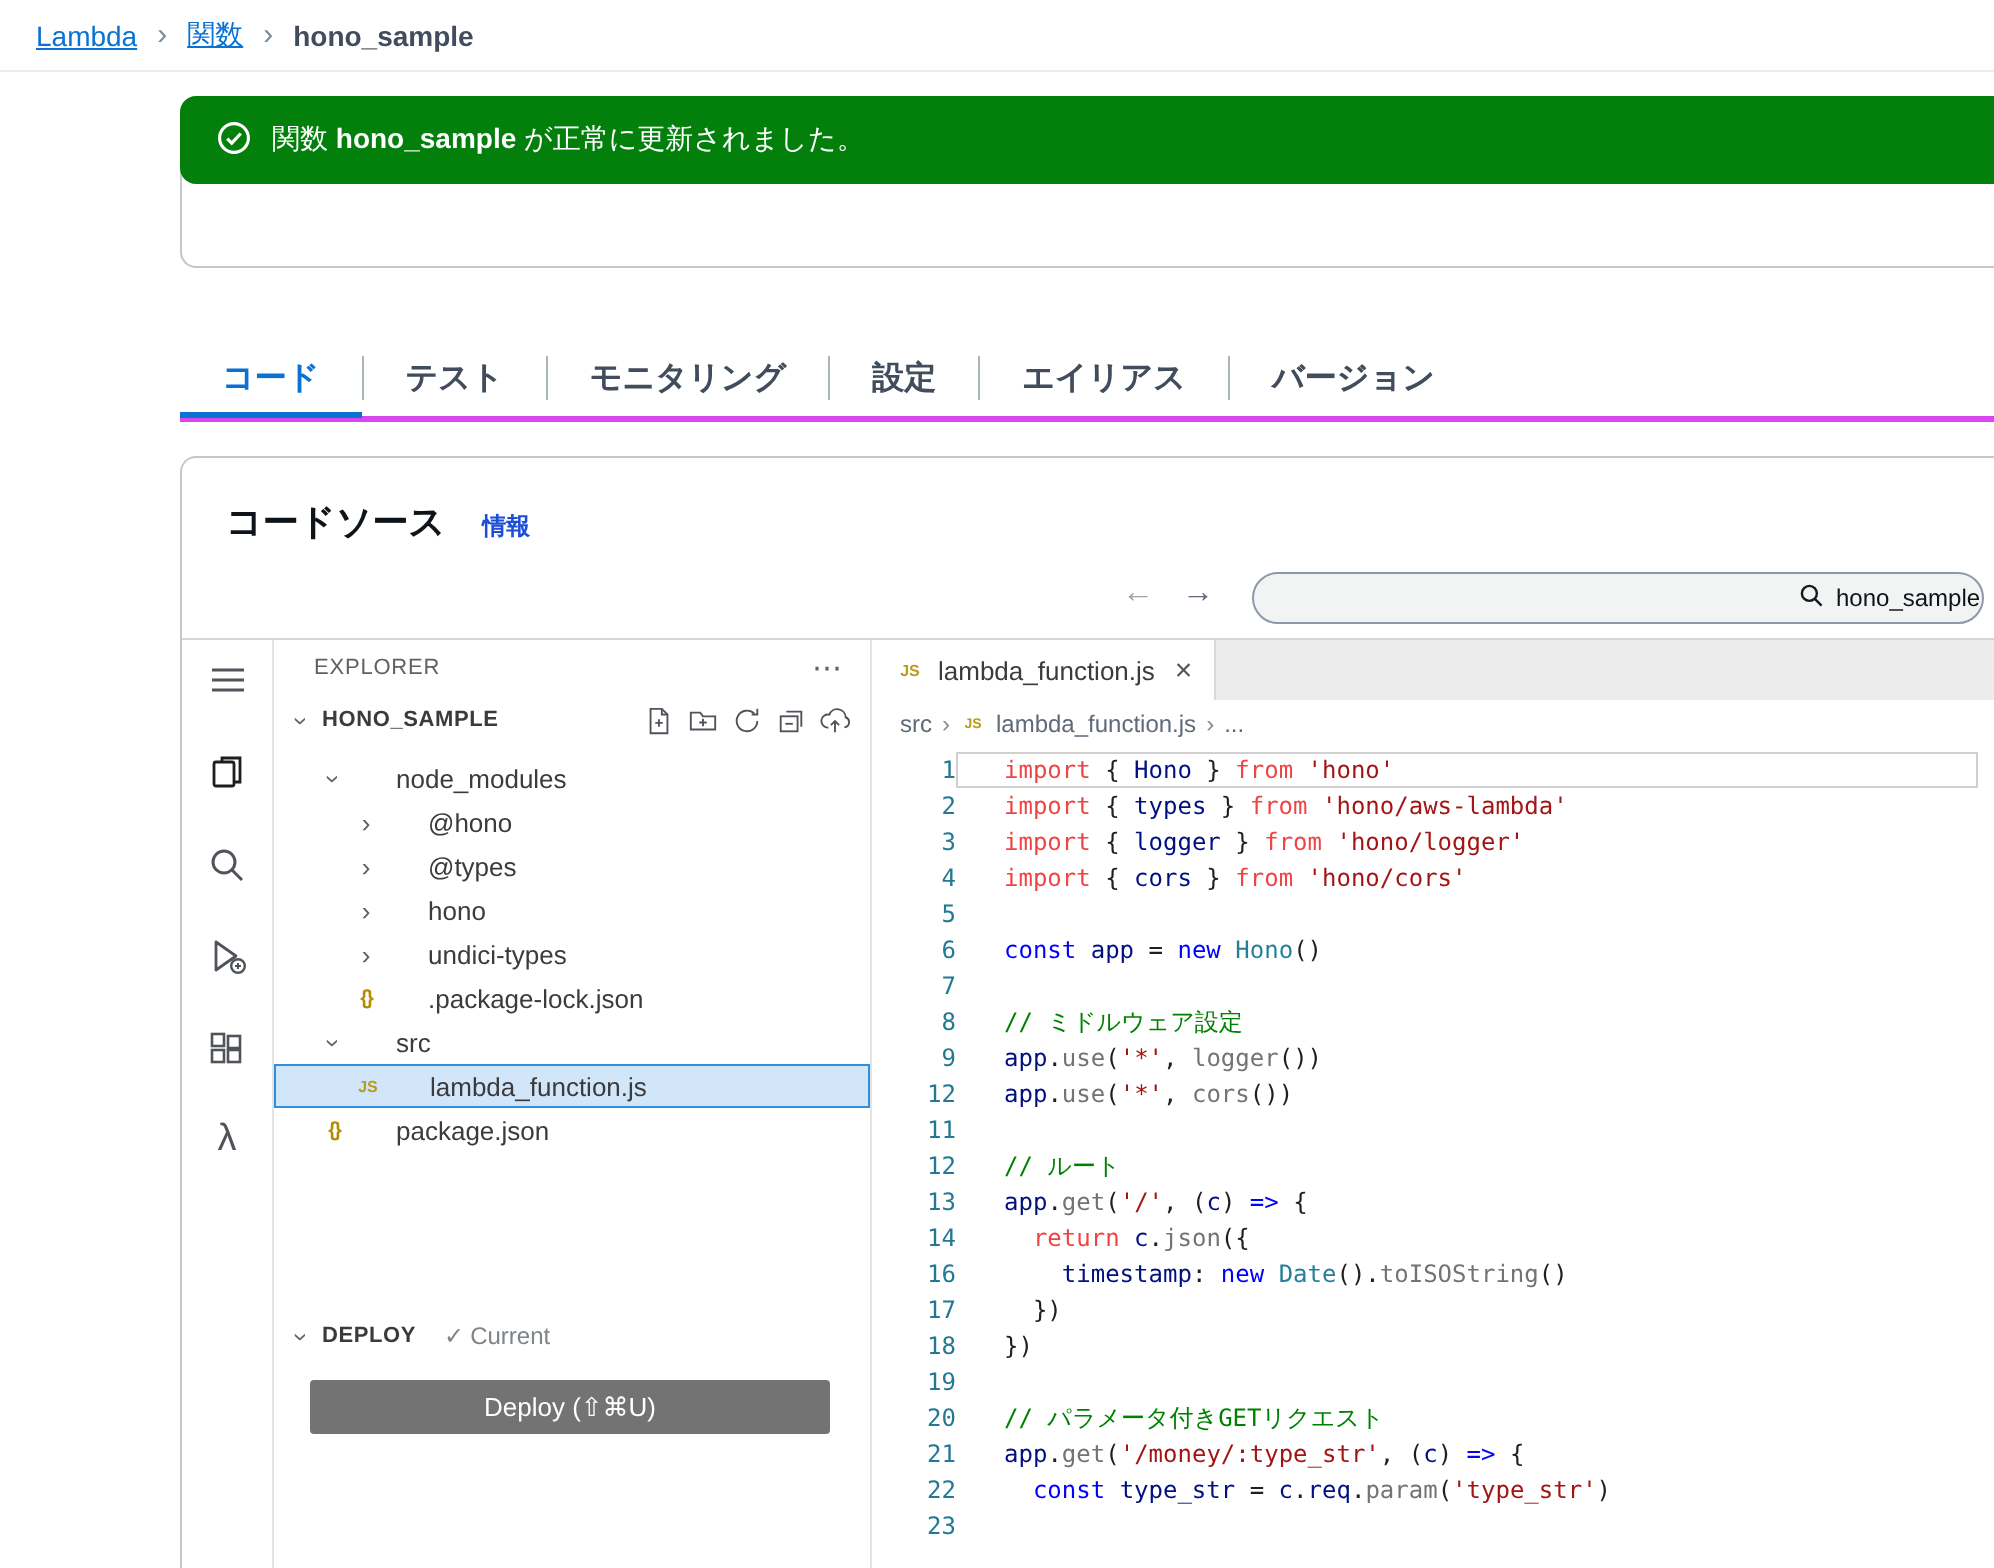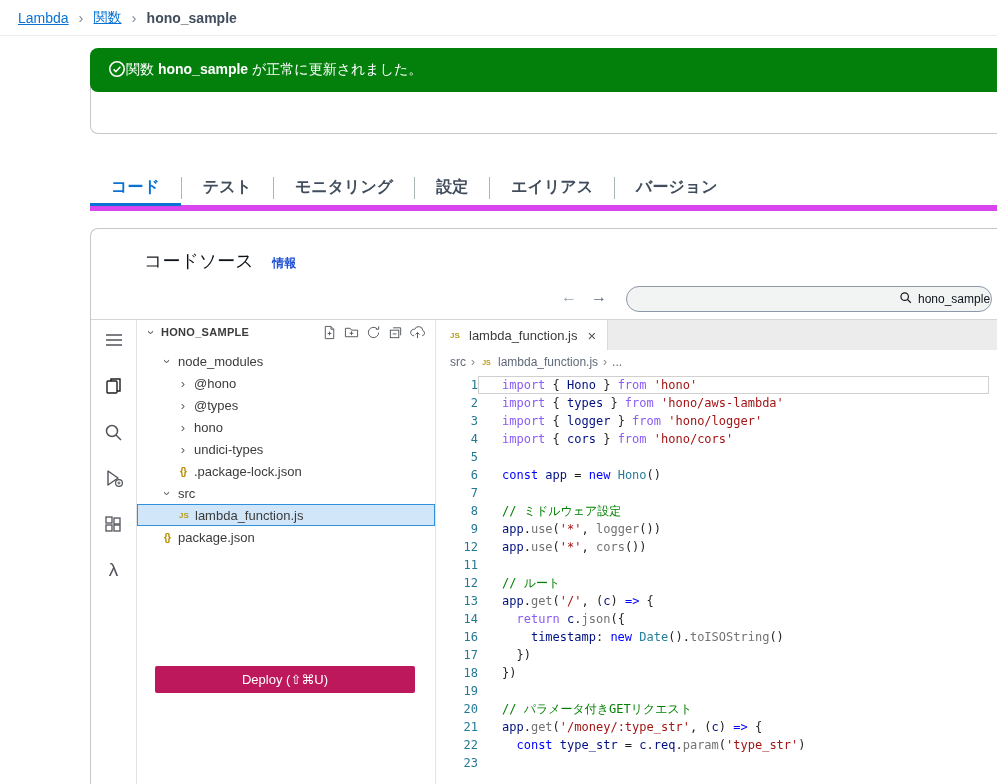--- a/index.html
+++ b/index.html
@@ -9,40 +9,40 @@
 
   
   .topbar{position:absolute;top:0;left:0;right:0;height:36px;display:flex;align-items:center;gap:8px;
           padding:0 18px;font-size:14px;border-bottom:1px solid #eaeded;background:#fff;}
   .bc-item.link{color:#0972d3;text-decoration:underline;cursor:pointer;}
   .bc-item.current{color:#414d5c;font-weight:700;}
   .bc-sep{color:#7d8998;font-size:15px;margin:0 2px;}
 
   
   .flash{position:absolute;left:90px;right:0;top:48px;height:44px;background:#037f0c;
-         border-radius:8px 0 0 8px;display:flex;align-items:center;padding:0 18px;
+         border-radius:8px 0 0 8px;display:flex;align-items:center;gap:10px;padding:0 18px;
          color:#fff;font-size:14px;z-index:2;}
   .flash b{font-weight:700;}
   .ghost{position:absolute;left:90px;right:0;top:70px;height:64px;border:1px solid #c6c6cd;
          border-top:none;border-right:none;border-radius:0 0 0 8px;background:#fff;z-index:1;}
 
   
   .tabs{position:absolute;left:90px;right:0;top:170px;height:41px;display:flex;align-items:stretch;
-        border-bottom:6px solid #d946ef;}
+        border-bottom:3px solid #d946ef;}
   .tab{position:relative;display:flex;align-items:center;padding:0 21px;font-size:16px;font-weight:700;
        color:#414d5c;cursor:pointer;white-space:nowrap;}
   .tab.active{color:#0972d3;}
   .tab.active::after{content:"";position:absolute;left:0;right:0;bottom:-1px;height:3px;background:#0972d3;}
   .tab-div{width:1px;background:#aab7b8;height:22px;align-self:center;}
 
   
   .card{position:absolute;left:90px;right:0;top:228px;bottom:-10px;background:#fff;
         border:1px solid #c6c6cd;border-right:none;border-radius:8px 0 0 0;}
   .card-head{padding:20px 22px 0 22px;}
-  .card-title{font-size:18px;font-weight:400;color:#0f141a;display:inline;margin-left:31px;}
+  .card-title{font-size:18px;font-weight:700;color:#0f141a;display:inline;}
   .card-info{display:inline;margin-left:14px;font-size:12px;font-weight:700;color:#1d4ed8;cursor:pointer;}
 
   .toolbar{position:absolute;left:0;right:0;top:52px;height:38px;}
   .nav-arrows{position:absolute;left:470px;top:7px;display:flex;gap:14px;font-size:16px;}
   .arrow-back{color:#9aa5b1;cursor:pointer;}
   .arrow-fwd{color:#5f6b7a;cursor:pointer;}
   .searchbox{position:absolute;left:535px;right:5px;top:5px;height:26px;border:1px solid #8d99a8;
              border-radius:13px;background:#f2f3f3;cursor:text;}
   .search-inner{position:absolute;left:272px;top:0;height:100%;display:flex;align-items:center;gap:6px;
                 font-size:12px;color:#0f141a;}
@@ -56,55 +56,55 @@
 
   .sidebar{width:299px;flex:none;border-right:1px solid #e3e3e3;position:relative;font-size:13px;color:#3b3b3b;}
   .sb-head{height:28px;display:flex;align-items:center;padding:0 14px 0 20px;}
   .sb-title{font-size:11px;color:#616161;letter-spacing:.4px;}
   .sb-more{margin-left:auto;font-size:15px;color:#616161;cursor:pointer;}
   .root-row{height:24px;display:flex;align-items:center;padding:0 10px 0 6px;cursor:pointer;}
   .root-label{font-weight:700;font-size:11px;letter-spacing:.3px;margin-left:2px;}
   .root-actions{margin-left:auto;display:flex;gap:7px;align-items:center;}
   .root-actions svg{display:block;cursor:pointer;}
   .tree{margin-top:6px;}
-  .tree-row{height:22px;display:flex;align-items:center;cursor:pointer;white-space:nowrap;}
+  .tree-row{height:22px;display:flex;align-items:center;cursor:pointer;white-space:nowrap;gap:20px;}
   .tree-row.selected{background:#d2e6f9;border:1px solid #3190dd;}
   .chev{width:16px;color:#616161;font-size:13px;text-align:center;flex:none;display:inline-block;}
   .chev.exp{transform:rotate(90deg);}
   .ficon{width:16px;flex:none;text-align:center;font-weight:700;}
   .ficon.js{font-size:8px;color:#b99c1b;}
   .ficon.json{font-size:10px;color:#b58b00;letter-spacing:-1px;}
   .ficon.mini{width:13px;font-size:7px;}
   .tlabel{margin-left:3px;}
 
   .deploy{position:absolute;left:0;right:0;top:336px;}
   .deploy-head{height:24px;display:flex;align-items:center;padding-left:6px;}
   .deploy-title{font-weight:700;font-size:11px;letter-spacing:.3px;margin-left:2px;}
   .deploy-status{margin-left:14px;color:#7f8489;font-size:12px;}
   .deploy-status .ck{margin-right:3px;}
   .deploy-btns{padding:10px 20px 0 18px;display:flex;flex-direction:column;gap:14px;}
-  .vsbtn{height:27px;background:#be185d;color:#fff;border:none;border-radius:2px;font-size:13px;
+  .vsbtn{height:27px;background:#737373;color:#fff;border:none;border-radius:2px;font-size:13px;
          font-family:inherit;cursor:pointer;}
 
   .editor{flex:1;min-width:0;display:flex;flex-direction:column;}
   .tabbar{height:30px;background:#ececec;display:flex;flex:none;}
   .etab{display:flex;align-items:center;gap:6px;padding:0 11px;background:#fff;
         border-right:1px solid #d9d9d9;font-size:13px;color:#3b3b3b;cursor:pointer;}
   .etab .close{font-size:15px;color:#565656;margin-left:4px;cursor:pointer;}
   .crumbs{height:24px;display:flex;align-items:center;gap:5px;padding-left:14px;font-size:12px;
           color:#5f6a79;flex:none;background:#fff;}
   .crumb{cursor:pointer;}
   .crumb-sep{color:#8a8a8a;}
   .code{flex:1;padding-top:2px;font-family:"DejaVu Sans Mono","Liberation Mono",monospace;
         font-size:12px;overflow:hidden;background:#fff;}
   .codeline{height:18px;line-height:18px;display:flex;}
   .codeline .ln{width:42px;flex:none;text-align:right;color:#237893;}
   .codeline .lc{flex:1;padding-left:24px;white-space:pre;margin-right:8px;}
   .codeline.cur .lc{outline:1px solid #d0d0d0;outline-offset:-1px;}
-  .tk-k{color:#8b5cf6}.tk-b{color:#0000ff}.tk-s{color:#a31515}.tk-c{color:#008000}
+  .tk-k{color:#ef4444}.tk-b{color:#0000ff}.tk-s{color:#a31515}.tk-c{color:#008000}
   .tk-f{color:#737373}.tk-v{color:#001080}.tk-t{color:#267f99}.tk-p{color:#1f1f1f}
   .tk-hl{color:#a31515;border:1px solid #cea33d;padding:0 1px;margin:0 1px;}
 </style>
 </head>
 <body>
 
 <div class="topbar">
     <span class="bc-item link">Lambda</span>
     <span class="bc-sep">›</span>
     <span class="bc-item link">関数</span>
@@ -194,20 +194,24 @@
             <rect x="2" y="2" width="6" height="6" fill="none" stroke="#50545a" stroke-width="1.3"></rect>
             <rect x="10" y="3" width="6" height="6" fill="none" stroke="#50545a" stroke-width="1.3"></rect>
             <rect x="2" y="10" width="6" height="6" fill="none" stroke="#50545a" stroke-width="1.3"></rect>
             <rect x="10" y="10" width="6" height="6" fill="none" stroke="#50545a" stroke-width="1.3"></rect>
           </svg>
       </span>
       <span class="act-icon lambda-glyph">λ</span>
     </div>
 
     <div class="sidebar">
+      <div class="sb-head">
+        <span class="sb-title">EXPLORER</span>
+        <span class="sb-more">⋯</span>
+      </div>
       <div class="root-row">
         <span class="chev exp">›</span>
         <span class="root-label">HONO_SAMPLE</span>
         <span class="root-actions">
           <span>
               <svg width="15" height="15" viewBox="0 0 16 16">
                 <path d="M9.5 1.5h-6v13h9v-10z" fill="none" stroke="#50545a"></path>
                 <path d="M9.5 1.5v3h3" fill="none" stroke="#50545a"></path>
                 <path d="M6 9h4M8 7v4" stroke="#50545a"></path>
               </svg>
@@ -272,20 +276,25 @@
             <span class="ficon js">JS</span>
             <span class="tlabel">lambda_function.js</span>
           </div>
           <div class="tree-row" style="padding-left: 22px;">
             <span class="ficon json">{}</span>
             <span class="tlabel">package.json</span>
           </div>
         </div>
 
       <div class="deploy">
+        <div class="deploy-head">
+          <span class="chev exp">›</span>
+          <span class="deploy-title">DEPLOY</span>
+          <span class="deploy-status"><span class="ck">✓</span><span>Current</span></span>
+        </div>
         <div class="deploy-btns">
             <button class="vsbtn">Deploy (⇧⌘U)</button>
           </div>
       </div>
     </div>
 
     <div class="editor">
       <div class="tabbar">
         <div class="etab">
           <span class="ficon js">JS</span>

